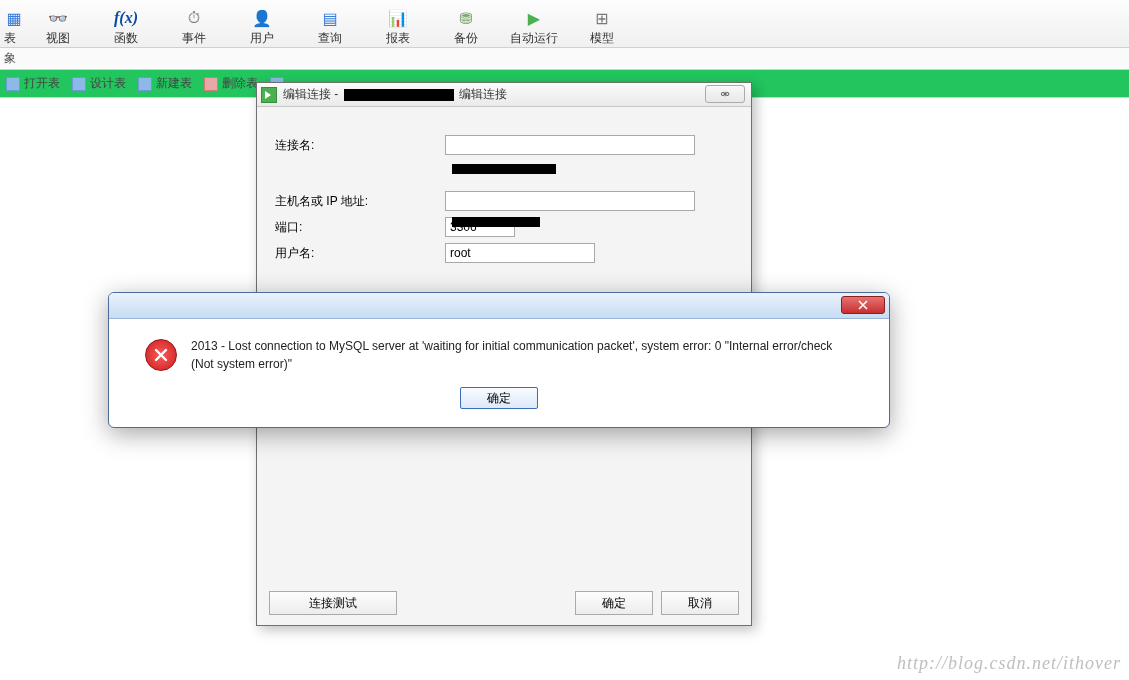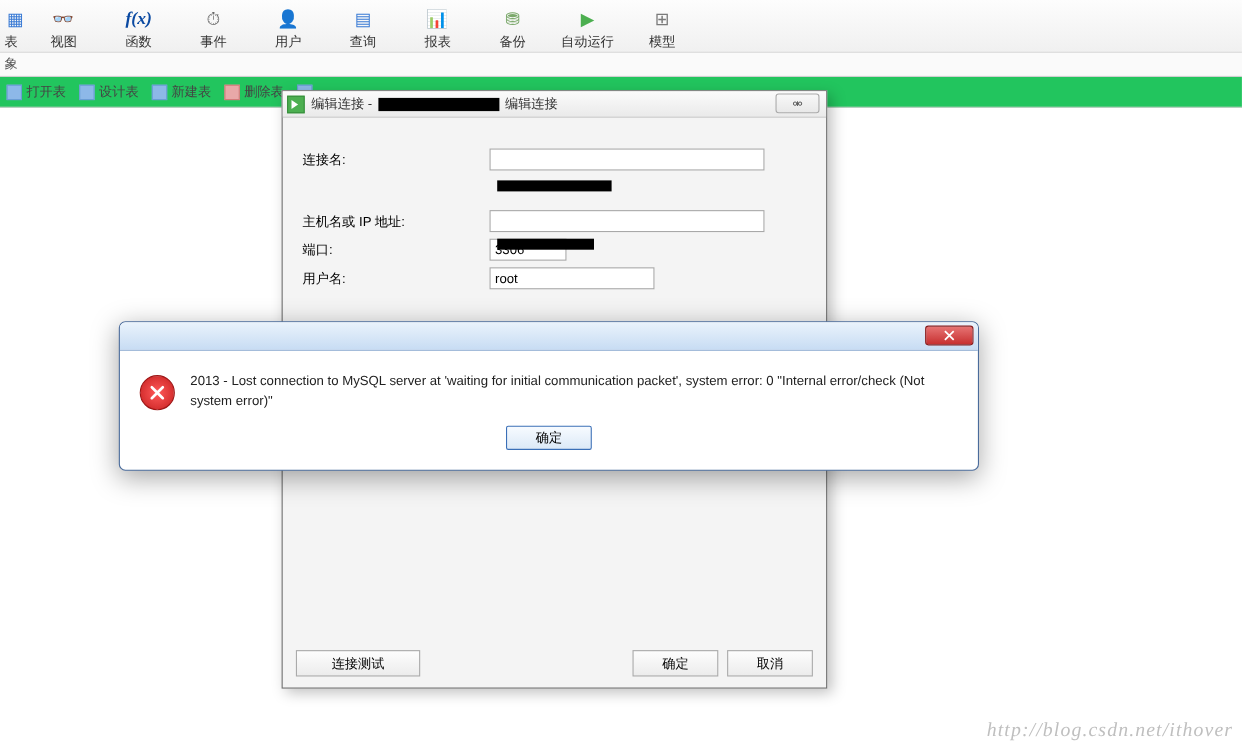--- a/index.html
+++ b/index.html
@@ -123,21 +123,21 @@
       position:absolute; bottom:10px; left:12px; right:12px;
       display:flex; align-items:center;
     }
     .conn-footer .btn {
       border:1px solid #aaa; background:linear-gradient(#fdfdfd,#ececec);
       height:24px; padding:0 18px; font-size:12px; cursor:pointer;
       display:flex;align-items:center;justify-content:center;
     }
     .conn-footer .spacer{flex:1;}
     .conn-footer .btn + .btn{ margin-left:8px; }
-    .btn.test{width:113px;}
+    .btn.test{width:128px;}
     .btn.ok,.btn.cancel{width:78px;}
 
     
     .err-dialog {
       position:absolute;
       left:108px;
       top:292px;
       width:782px;
       border:1px solid #4a6b9b;
       border-radius:6px;
@@ -155,22 +155,22 @@
     .err-title .close {
       position:absolute; right:4px; top:3px;
       width:44px; height:18px;
       border:1px solid #8a1d1d; border-radius:3px;
       background:linear-gradient(#e67373,#c73030);
       display:flex;align-items:center;justify-content:center;
       cursor:pointer;
     }
     .err-title .close svg{width:10px;height:10px;}
     .err-body {
-      padding:18px 18px 14px;
-      display:flex; gap:14px; align-items:flex-end;
+      padding:18px 36px 14px;
+      display:flex; gap:14px; align-items:center;
     }
     .err-icon {
       width:32px;height:32px;border-radius:50%;
       background:radial-gradient(#ff5a5a,#c51e1e);
       border:1px solid #9e1616;
       display:flex;align-items:center;justify-content:center;
       flex-shrink:0;
     }
     .err-icon svg{width:16px;height:16px;}
     .err-text { color:#222; line-height:1.5; font-size:12px; flex:1; }

